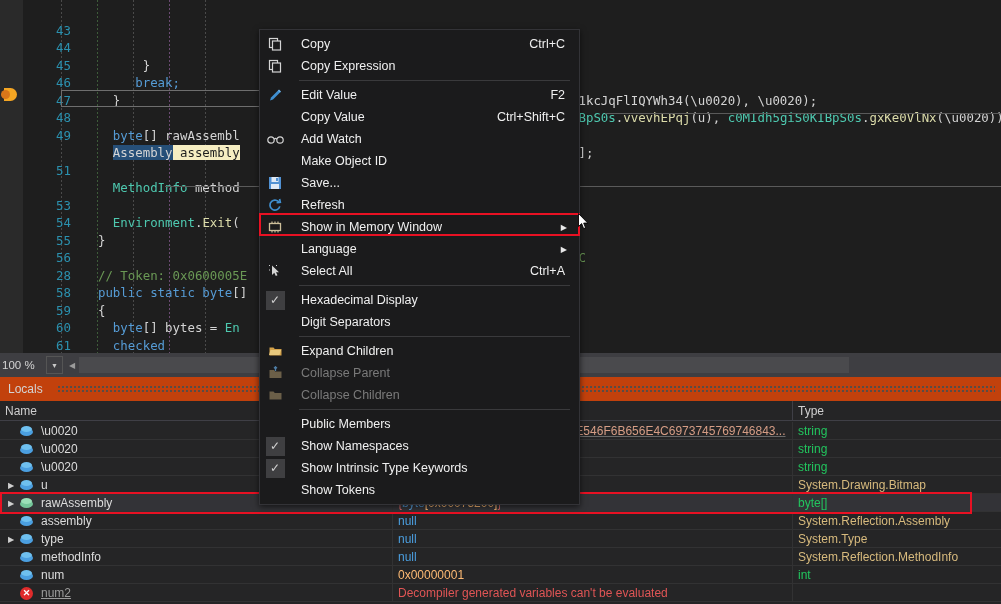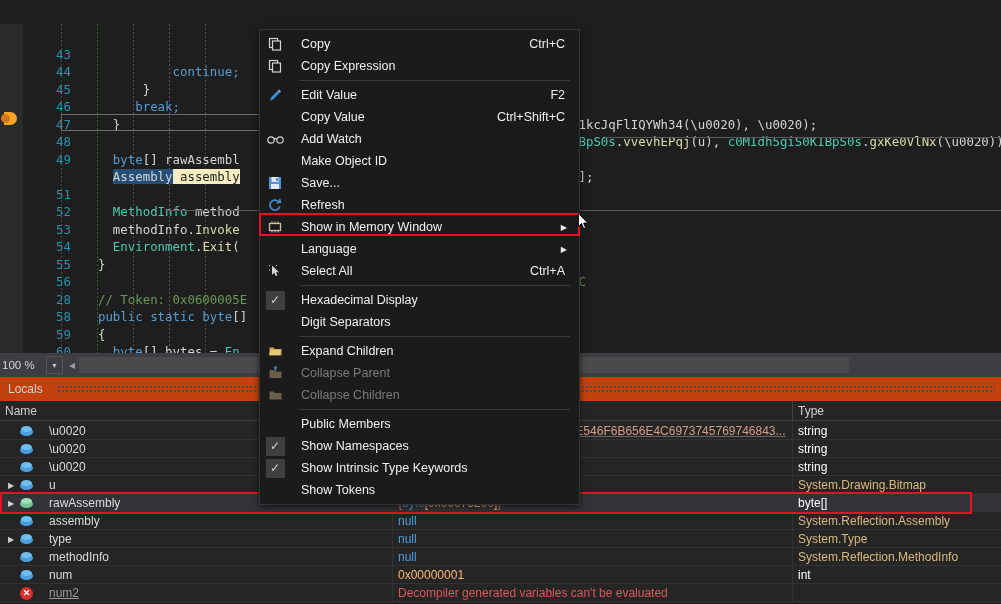--- a/index.html
+++ b/index.html
@@ -8,21 +8,20 @@
     background: #1e1e1e;
     font-family: "Liberation Sans", sans-serif;
     overflow: hidden;
   }
   #app { position: relative; width: 1001px; height: 604px; }
 
   
   #editor {
     position: absolute; left: 0; top: 0; width: 1001px; height: 353px;
     background: #0369a1;
-    margin-top: 24px;
   }
   
   .ind-margin {
     position: absolute; left: 0; top: 0; width: 23px; height: 353px;
     background: #2a2a2a;
   }
   .bp-arrow {
     position: absolute; left: 4px; top: 88px; width: 13px; height: 13px;
     background: #f5a623; border-radius: 0 50% 50% 0;
   }
@@ -163,29 +162,29 @@
     background: #6fc0ef; border-radius: 50%;
   }
   .ico-var .top.green { background: #9be0b8; }
   .ico-err {
     width: 13px; height: 13px; margin-left: 2px; flex:none;
     background: #e02b2b; border-radius: 50%;
     color: #fff; font-size: 9px; font-weight: bold;
     display: flex; align-items: center; justify-content: center;
     line-height: 1;
   }
-  .vname { margin-left: 16px; color: #dcdcdc; }
+  .vname { margin-left: 8px; color: #dcdcdc; }
   .vname.dim { color: #9b9b9b; text-decoration: underline; }
   .v-null { color: #4b9fe0; }
   .v-hex  { color: #fdba74; }
   .v-paren{ color: #d16969; }
   .v-kw   { color: #569cd6; }
   .v-str  { color: #d69d85; text-decoration: underline; text-decoration-color:#6a6a6a;}
   .v-err  { color: #e05555; }
-  .t-str2 { color: #ffffff; }
+  .t-str2 { color: #22c55e; }
   .t-cls  { color: #d7ba7d; }
 
   
   .red-hl {
     position: absolute; border: 2px solid #e81123; pointer-events: none;
   }
 
   
   #ctxmenu {
     position: absolute; left: 259px; top: 29px; width: 321px;
@@ -233,21 +232,20 @@
     <div class="code-surface">
 
       <div class="iguide" style="left:36px"></div>
       <div class="iguide green" style="left:72px"></div>
       <div class="iguide" style="left:108px"></div>
       <div class="iguide purple" style="left:144px"></div>
       <div class="iguide" style="left:180px"></div>
 
       <div class="line" style="top:4px">
         <span class="lnum">43</span>
-        <span class="ltext"><span class="t-kw">            continue;</span></span>
       </div>
 
       <div class="line" style="top:21.5px">
         <span class="lnum">44</span>
         <span class="ltext"><span class="t-pl">        }</span></span>
       </div>
 
       <div class="line" style="top:39px">
         <span class="lnum">45</span>
         <span class="ltext"><span class="t-kw">       break;</span></span>
@@ -271,24 +269,20 @@
         <span class="lnum">49</span>
         <span class="ltext"><span class="t-pl">    </span><span class="sel-blue">Assembly</span><span class="sel-yell"> assembly</span></span>
       </div>
 
 
       <div class="line" style="top:144px">
         <span class="lnum">51</span>
         <span class="ltext"><span class="t-type">    MethodInfo</span><span class="t-pl"> method</span></span>
       </div>
 
-      <div class="line" style="top:161.5px">
-        <span class="lnum">52</span>
-        <span class="ltext"><span class="t-pl">    methodInfo.</span><span class="t-meth">Invoke</span></span>
-      </div>
 
       <div class="line" style="top:179px">
         <span class="lnum">53</span>
         <span class="ltext"><span class="t-type">    Environment</span><span class="t-pl">.</span><span class="t-meth">Exit</span><span class="t-pl">(</span></span>
       </div>
 
       <div class="line" style="top:196.5px">
         <span class="lnum">54</span>
         <span class="ltext"><span class="t-pl">  }</span></span>
       </div>

